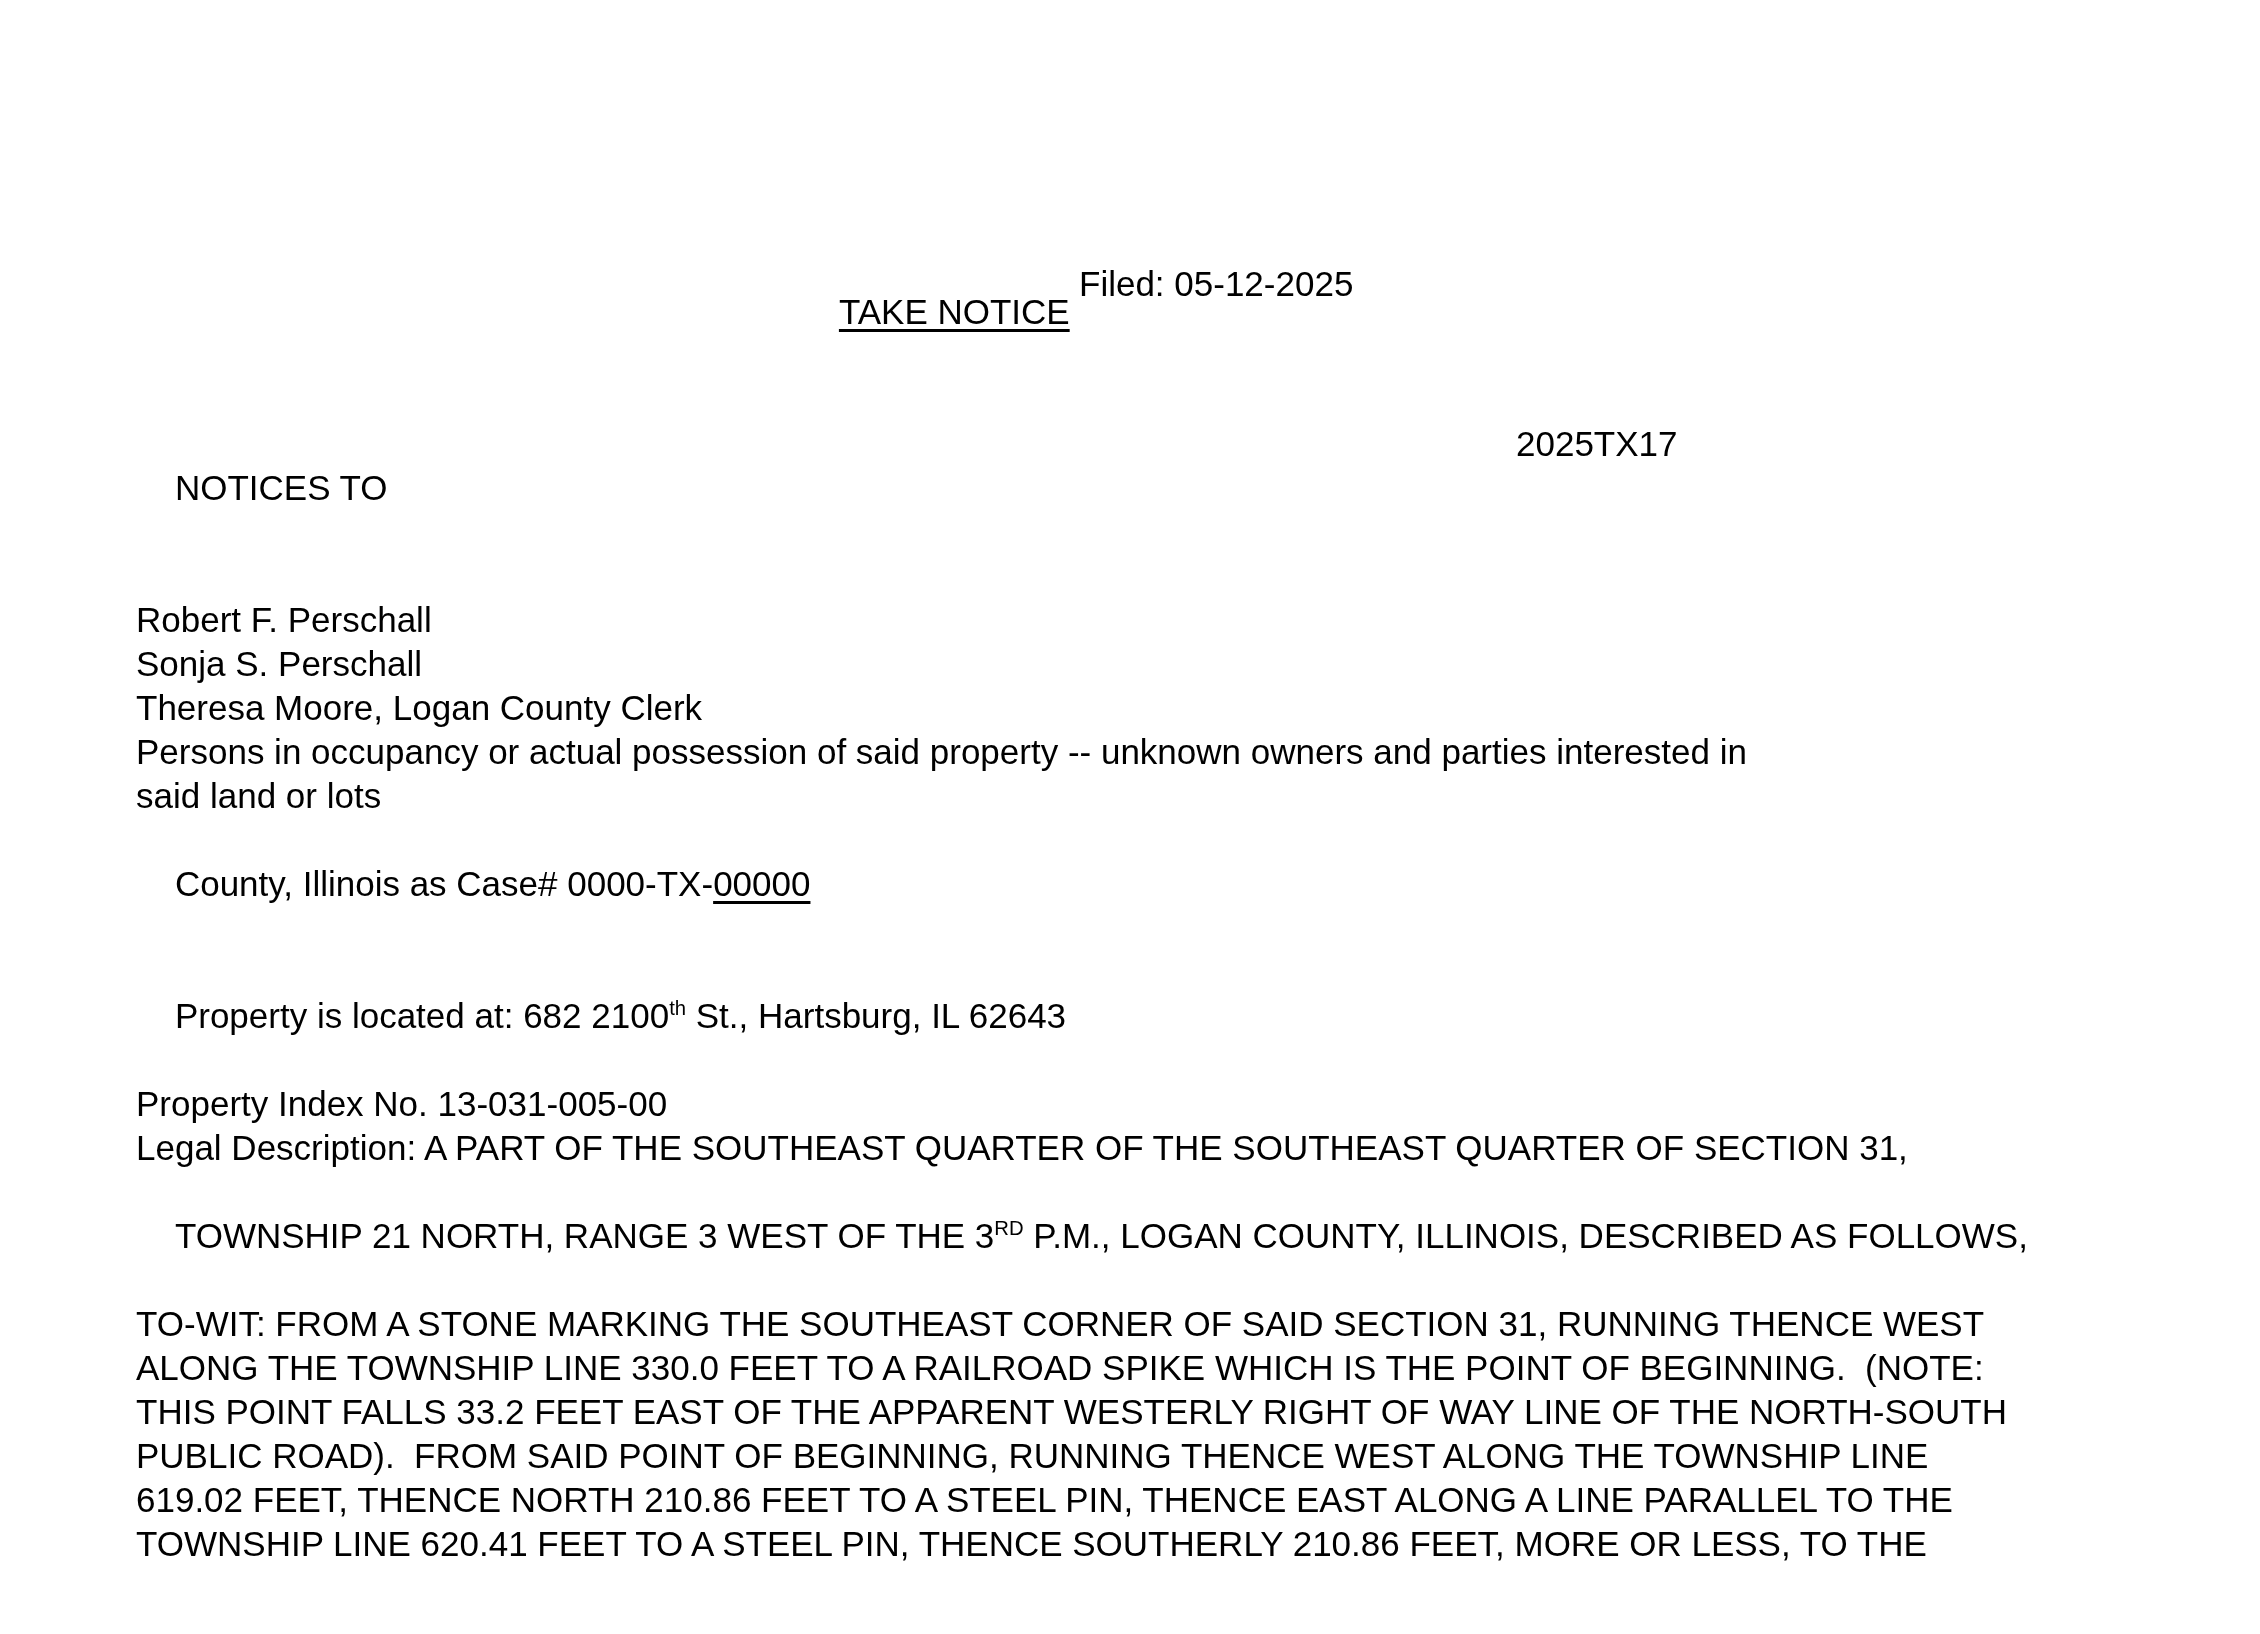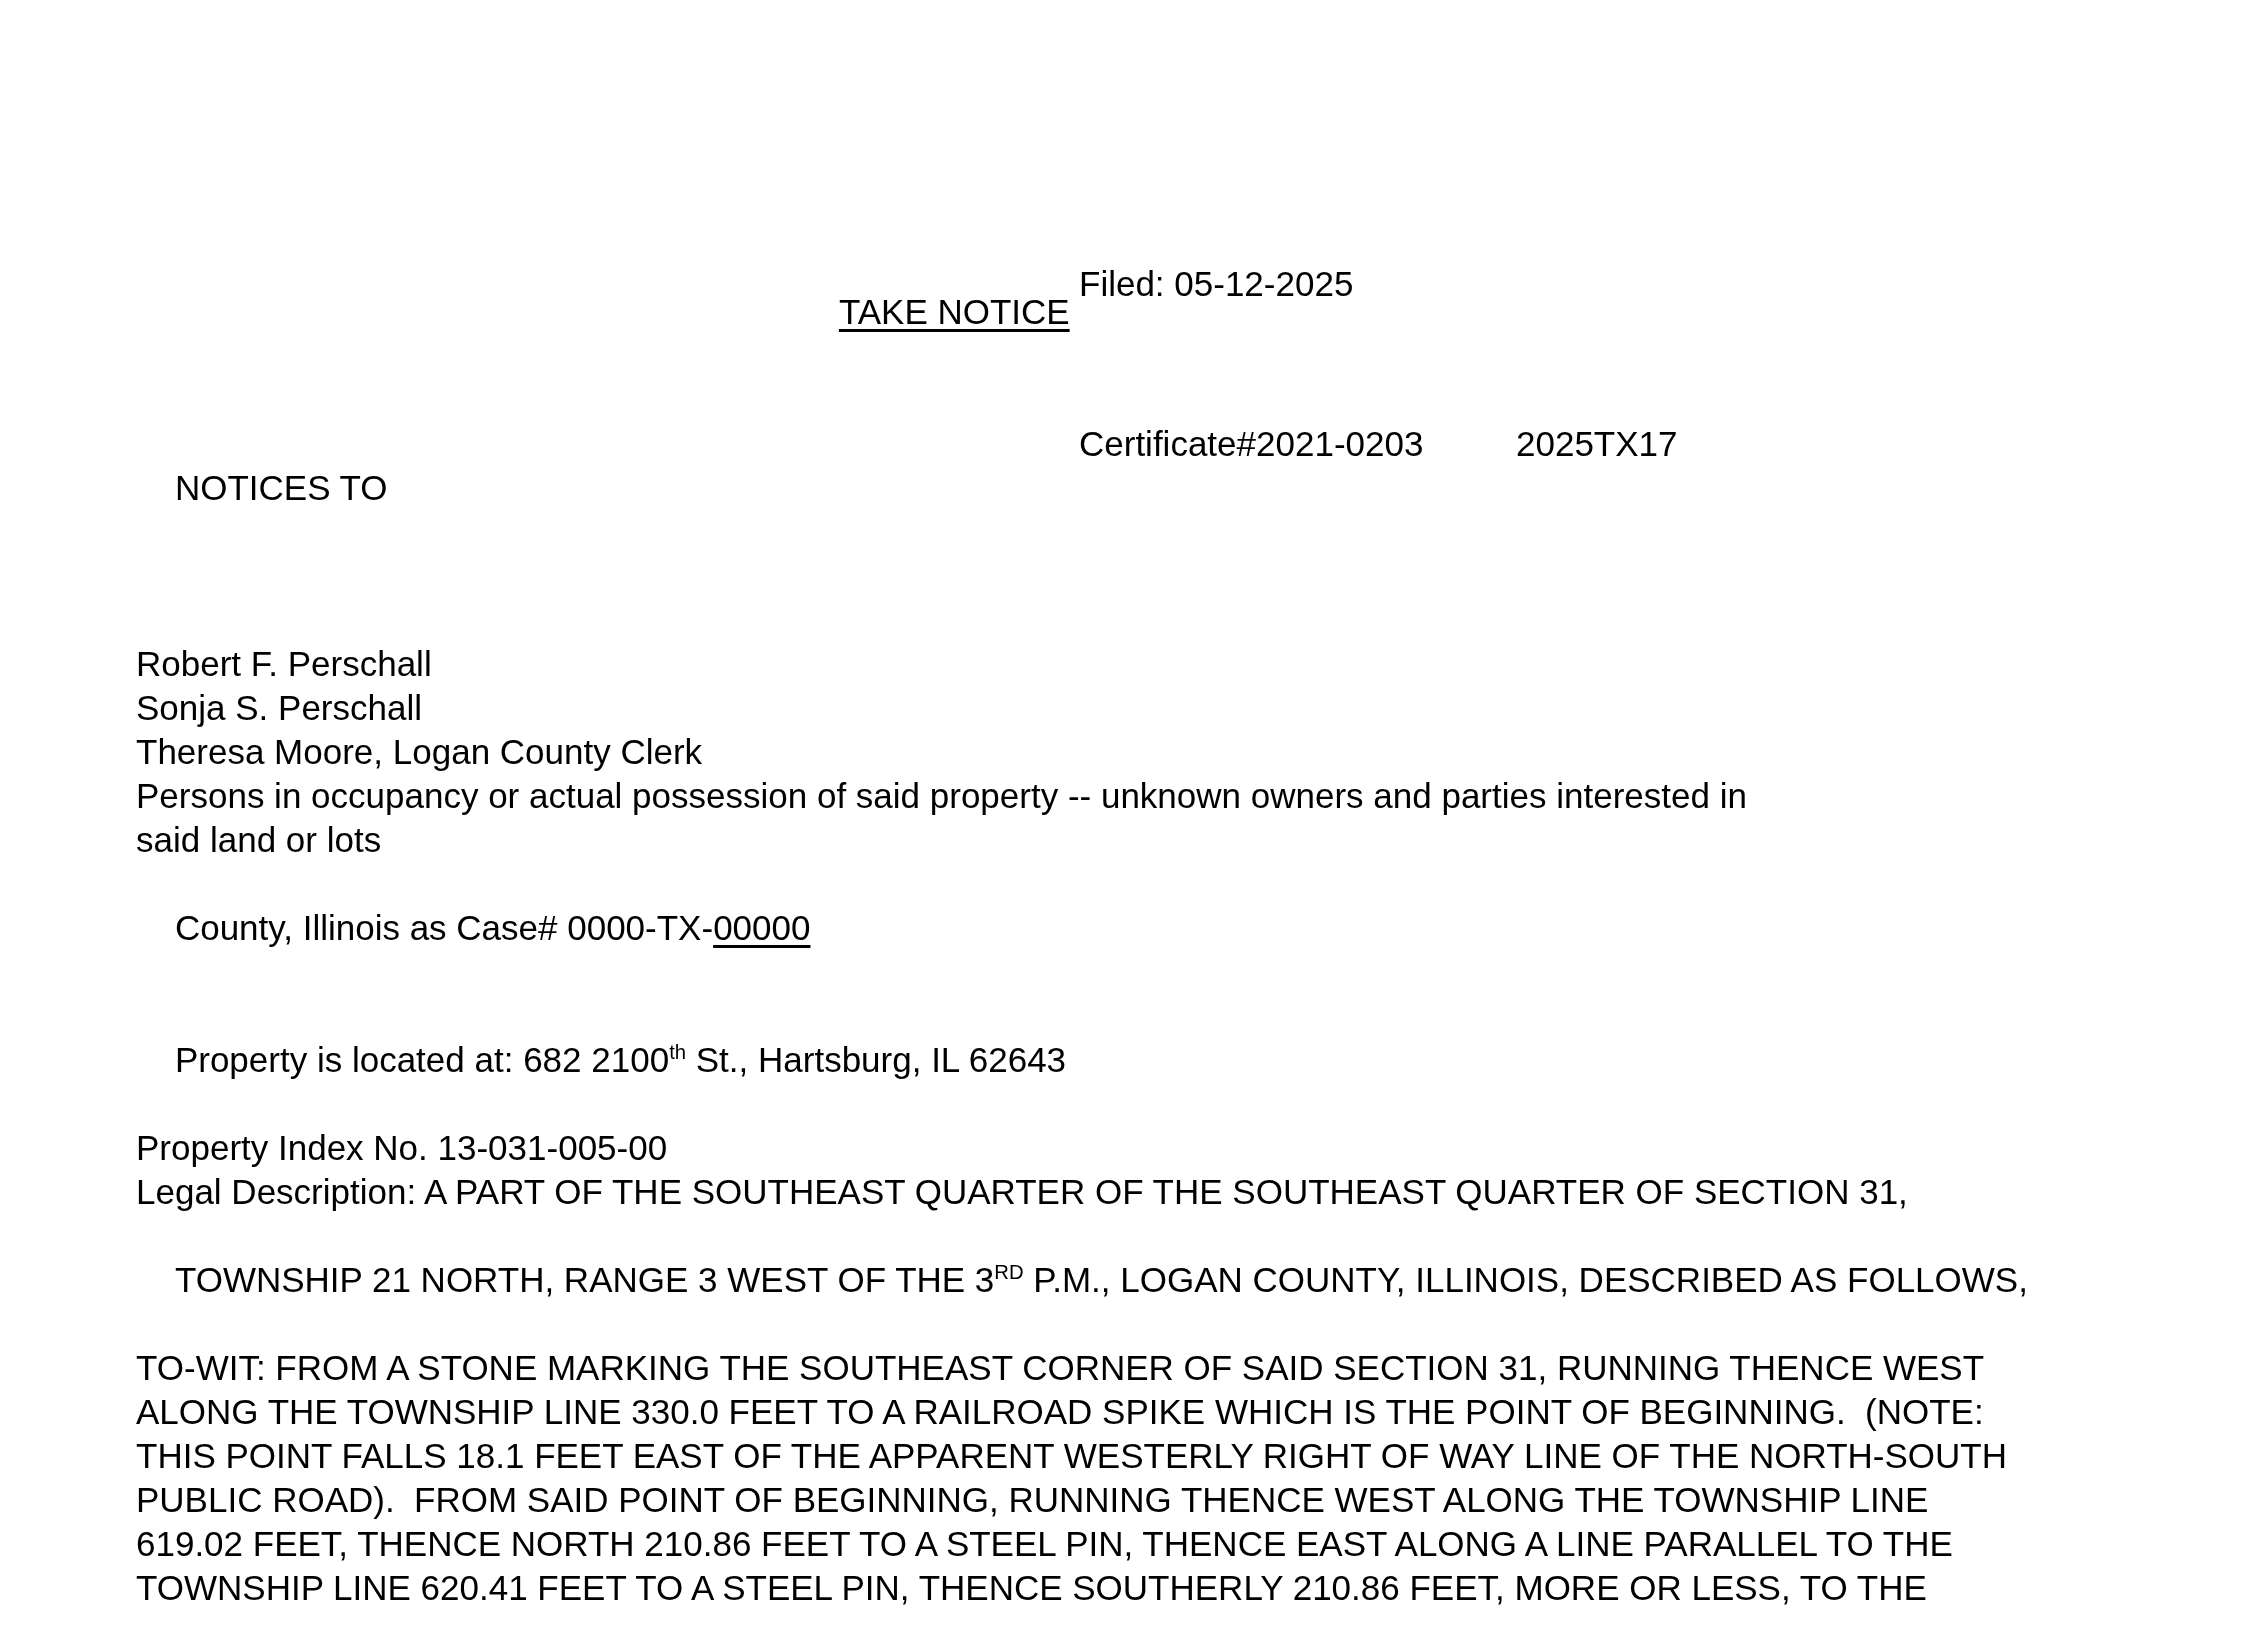--- a/index.html
+++ b/index.html
@@ -31,21 +31,20 @@
 
 <div class="content">
 
   <div class="line rel">
     <span class="title-indent u">TAKE NOTICE</span>
     <span class="abs-filed">Filed: 05-12-2025</span>
   </div>
 
   <div class="line rel">
     <span>NOTICES TO</span>
-    <span class="abs-cert">Certificate#2021-0203</span>
     <span class="abs-code">2025TX17</span>
   </div>
 
   <div class="line">Robert F. Perschall</div>
   <div class="line">Sonja S. Perschall</div>
   <div class="line">Theresa Moore, Logan County Clerk</div>
 
   <div class="line">Persons in occupancy or actual possession of said property -- unknown owners and parties interested in</div>
   <div class="line">said land or lots</div>
 
@@ -57,19 +56,19 @@
     <span>Property is located at: 682 2100</span><sup>th</sup><span> St., Hartsburg, IL 62643</span>
   </div>
   <div class="line">Property Index No. 13-031-005-00</div>
 
   <div class="line">Legal Description: A PART OF THE SOUTHEAST QUARTER OF THE SOUTHEAST QUARTER OF SECTION 31,</div>
   <div class="line">
     <span>TOWNSHIP 21 NORTH, RANGE 3 WEST OF THE 3</span><sup>RD</sup><span> P.M., LOGAN COUNTY, ILLINOIS, DESCRIBED AS FOLLOWS,</span>
   </div>
   <div class="line">TO-WIT: FROM A STONE MARKING THE SOUTHEAST CORNER OF SAID SECTION 31, RUNNING THENCE WEST</div>
   <div class="line">ALONG THE TOWNSHIP LINE 330.0 FEET TO A RAILROAD SPIKE WHICH IS THE POINT OF BEGINNING.  (NOTE:</div>
-  <div class="line">THIS POINT FALLS 18.1 FEET EAST OF THE APPARENT WESTERLY RIGHT OF WAY LINE OF THE NORTH-SOUTH</div>
+  <div class="line">THIS POINT FALLS 33.2 FEET EAST OF THE APPARENT WESTERLY RIGHT OF WAY LINE OF THE NORTH-SOUTH</div>
   <div class="line">PUBLIC ROAD).  FROM SAID POINT OF BEGINNING, RUNNING THENCE WEST ALONG THE TOWNSHIP LINE</div>
   <div class="line">619.02 FEET, THENCE NORTH 210.86 FEET TO A STEEL PIN, THENCE EAST ALONG A LINE PARALLEL TO THE</div>
   <div class="line">TOWNSHIP LINE 620.41 FEET TO A STEEL PIN, THENCE SOUTHERLY 210.86 FEET, MORE OR LESS, TO THE</div>
 
 </div>
 
 
 </body></html>

